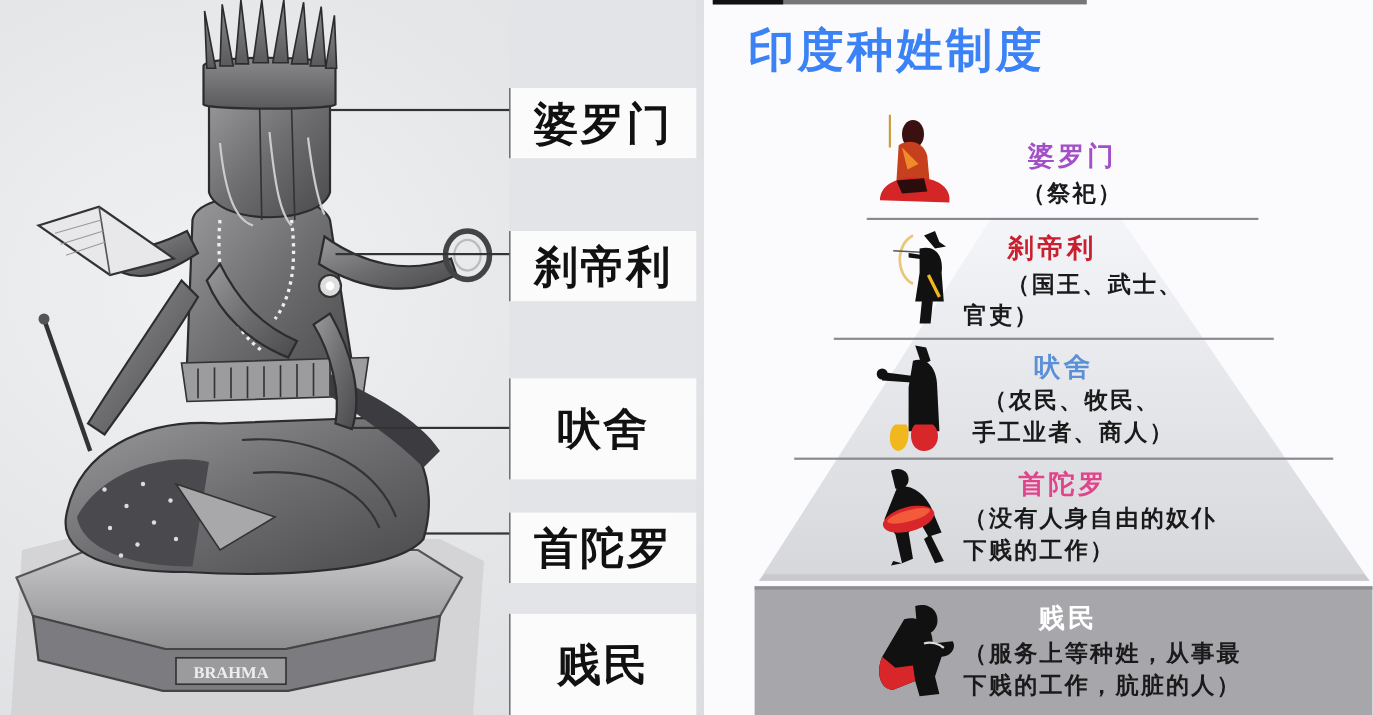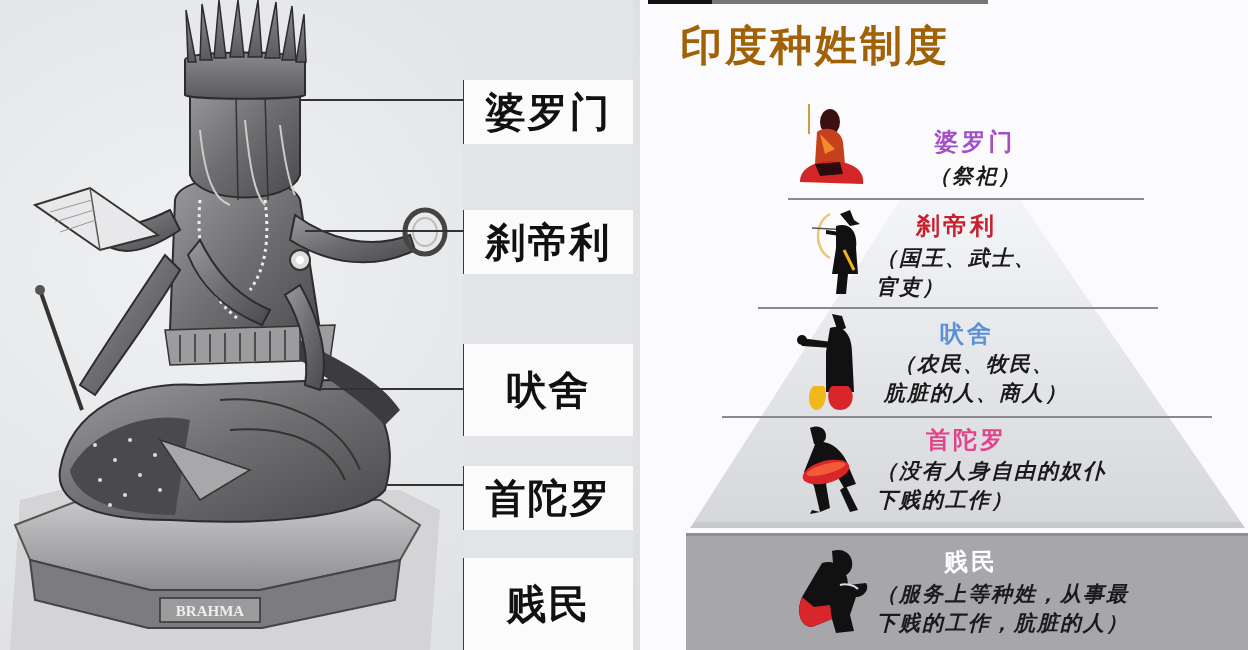--- a/index.html
+++ b/index.html
@@ -13,26 +13,26 @@
   .label-col { position: absolute; left: 463px; top: 0; width: 177px; height: 650px; }
   .label-box { position: absolute; left: 0; width: 170px; background: #fbfbfc; display: flex; align-items: center; justify-content: center; border-left: 1.5px solid #3a3a3a; }
   .label-box span { font-size: 40px; font-weight: 700; color: #111; letter-spacing: 2px; }
   .gap-strip { position: absolute; left: 0; width: 170px; background: #e3e4e7; }
   .callout { position: absolute; height: 1.5px; background: #333; }
 
   
   .right-panel { position: absolute; left: 640px; top: 0; width: 608px; height: 650px; background: #fbfbfd; overflow: hidden; }
   .topbar { position: absolute; left: 8px; top: 0; width: 340px; height: 4px; background: #777; }
   .topbar::before { content: ""; position: absolute; left: 0; top: 0; width: 64px; height: 4px; background: #111; }
-  .title { position: absolute; left: 40px; top: 18px; font-size: 42px; font-weight: 700; color: #a16207; letter-spacing: 3px; }
+  .title { position: absolute; left: 40px; top: 18px; font-size: 42px; font-weight: 700; color: #3b82f6; letter-spacing: 3px; }
 
   .pyramid { position: absolute; left: 0; top: 0; width: 608px; height: 650px; }
   .tier-text { position: absolute; text-align: center; }
   .tier-name { font-size: 24px; font-weight: 700; letter-spacing: 3px; }
-  .tier-desc { font-size: 21px; font-weight: 700; color: #1a1a1a; line-height: 29px; letter-spacing: 2px; text-align: left; font-style: italic; }
+  .tier-desc { font-size: 21px; font-weight: 700; color: #1a1a1a; line-height: 29px; letter-spacing: 2px; text-align: left; }
   .sep-line { position: absolute; height: 2px; background: #8a8a8e; }
 
   .figure { position: absolute; }
 </style>
 </head>
 <body>
 
 <div class="left-panel">
   <div class="bg-grad"></div>
 
@@ -221,36 +221,36 @@
   <svg class="figure" style="left:170px; top:208px;" width="58" height="90" viewBox="0 0 58 90">
     <path d="M20,6 C4,14 4,42 20,50" fill="none" stroke="#e8c878" stroke-width="2.5"></path>
     <line x1="2" y1="20" x2="40" y2="22" stroke="#555" stroke-width="1.5"></line>
     <path d="M30,6 L40,2 L44,12 L50,16 L40,18 Z" fill="#111"></path>
     <path d="M26,18 C40,14 48,24 46,40 L48,66 L38,66 L36,86 L26,86 L28,66 L22,66 L26,40 Z" fill="#111"></path>
     <line x1="34" y1="42" x2="44" y2="62" stroke="#f0b81c" stroke-width="3"></line>
     <path d="M16,22 L30,24 L30,28 L16,26 Z" fill="#111"></path>
   </svg>
   <div class="tier-text" style="left:236px; top:210px; width:200px;">
     <div class="tier-name" style="color:#c8202e; text-align:left; padding-left:40px;">刹帝利</div>
-    <div class="tier-desc" style="margin-top:2px;">（国王、武士、</div>
+    <div class="tier-desc" style="margin-top:2px;text-align:right;">（国王、武士、</div>
     <div class="tier-desc">官吏）</div>
   </div>
 
   <svg class="figure" style="left:156px; top:312px;" width="72" height="100" viewBox="0 0 72 100">
     <path d="M36,2 L46,4 L50,16 L42,20 Z" fill="#111"></path>
     <path d="M34,16 C46,12 56,22 56,40 L58,80 L30,80 L30,40 Z" fill="#111"></path>
     <path d="M4,26 L36,30 L36,36 L6,34 Z" fill="#111"></path>
     <circle cx="6" cy="28" r="5" fill="#111"></circle>
     <path d="M18,74 C12,76 10,96 20,98 C30,98 32,80 28,74 Z" fill="#f0b81c"></path>
     <path d="M36,74 C30,78 30,98 44,98 C58,98 60,80 52,74 Z" fill="#d8262a"></path>
   </svg>
   <div class="tier-text" style="left:244px; top:318px; width:240px;">
     <div class="tier-name" style="color:#5b8fd6; text-align:left; padding-left:56px;">吠舍</div>
     <div class="tier-desc" style="padding-left:10px;">（农民、牧民、</div>
-    <div class="tier-desc">肮脏的人、商人）</div>
+    <div class="tier-desc">手工业者、商人）</div>
   </div>
 
   <svg class="figure" style="left:156px; top:424px;" width="70" height="92" viewBox="0 0 70 92">
     <path d="M14,4 C22,0 30,4 30,12 C30,18 24,22 18,20 Z" fill="#111"></path>
     <path d="M20,18 C34,16 48,26 54,46 L60,60 L48,64 L40,50 L30,60 L34,84 L24,88 L18,62 L8,48 Z" fill="#111"></path>
     <path d="M24,88 L14,90 L16,86 Z" fill="#111"></path>
     <path d="M50,62 L62,86 L54,88 L44,66 Z" fill="#111"></path>
     <ellipse cx="30" cy="48" rx="24" ry="11" fill="#d8262a" transform="rotate(-15 30 48)"></ellipse>
     <ellipse cx="30" cy="45" rx="20" ry="5" fill="#f25a3a" transform="rotate(-15 30 45)"></ellipse>
   </svg>

